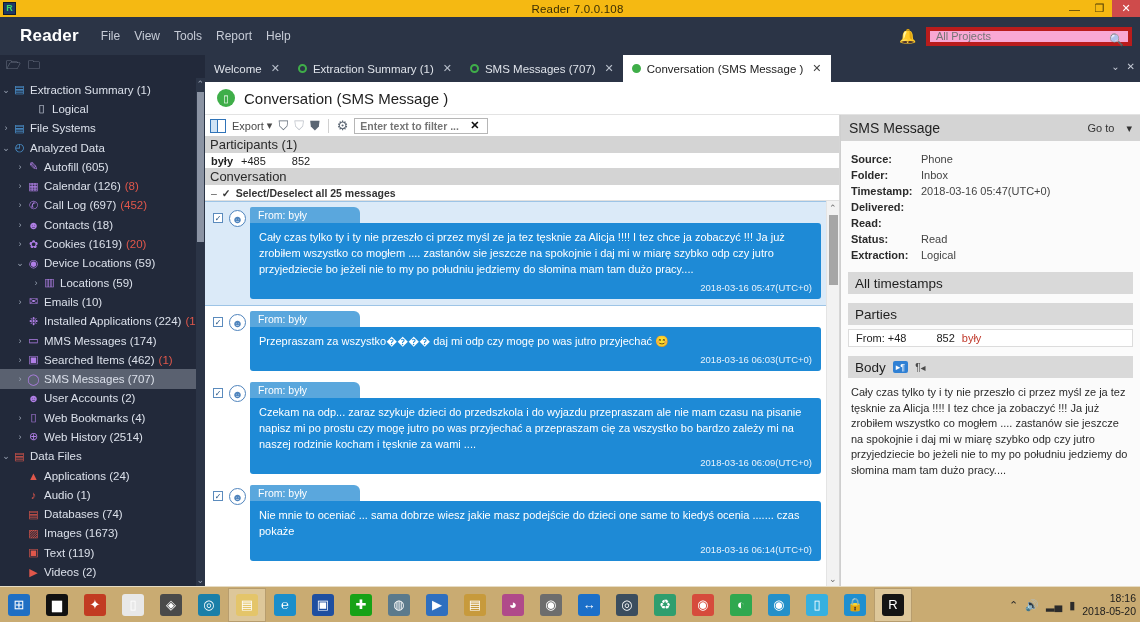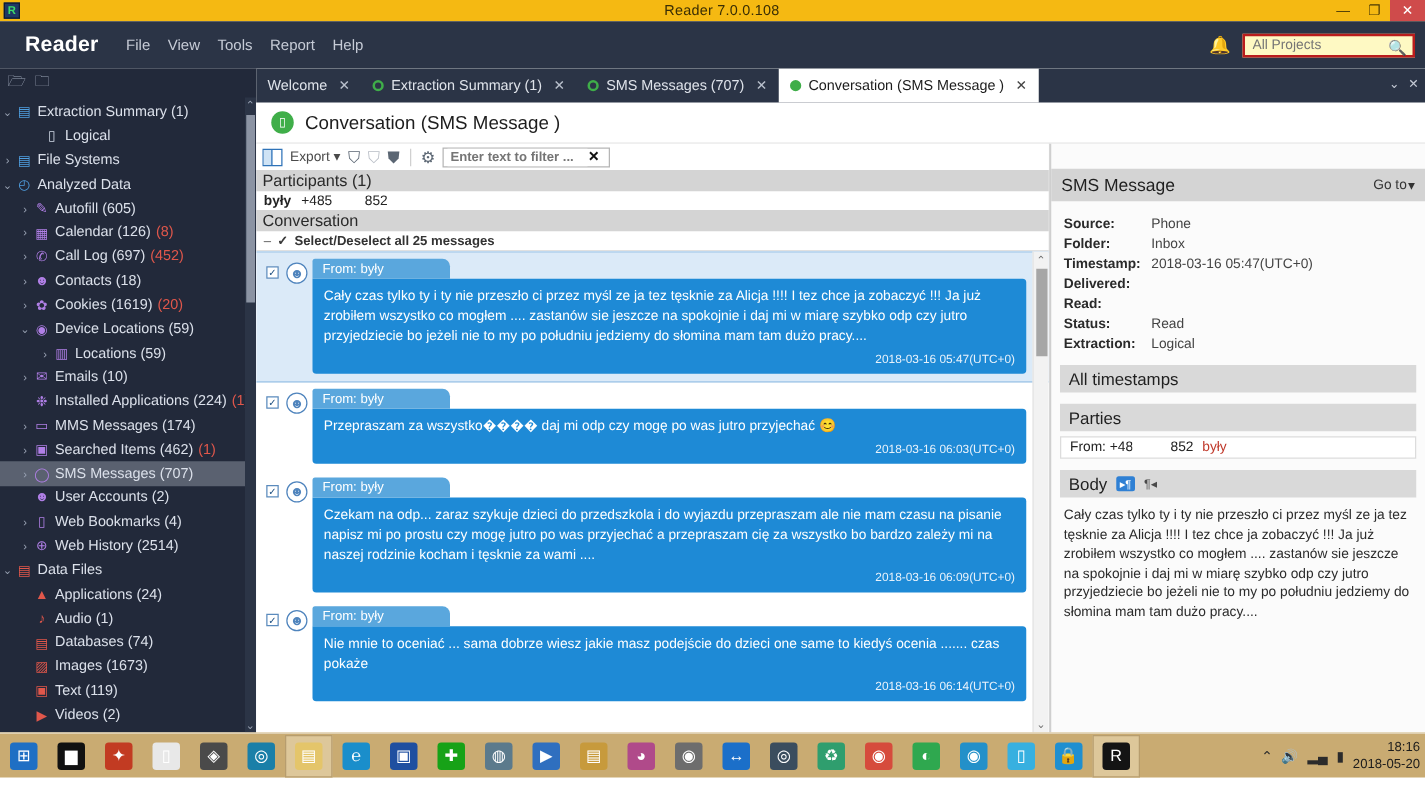--- a/index.html
+++ b/index.html
@@ -37,21 +37,21 @@
   .menubar {
     height:38px; background:#2b3446; display:flex; align-items:center;
     padding-left:20px; position:relative;
   }
   .brand { color:#fff; font-size:17px; font-weight:bold; margin-right:22px; letter-spacing:.2px; }
   .menu-items { display:flex; gap:14px; }
   .menu-items span { color:#c6cbd6; font-size:12px; cursor:default; }
   .menubar-right { position:absolute; right:8px; top:0; height:38px; display:flex; align-items:center; gap:10px; }
   .bell { width:16px; height:16px; color:#c6cbd6; display:flex; align-items:center; justify-content:center; font-size:14px; }
   .searchbox {
-    width:138px; height:19px; background:#fef9c3; border:2px solid #b91c1c;
+    width:206px; height:19px; background:#f9a8d4; border:4px solid #b91c1c;
     display:flex; align-items:center; padding:0 4px; position:relative;
   }
   .searchbox input {
     border:0; outline:0; width:150px; font-size:11px; color:#666;
     font-family:"Liberation Sans", sans-serif; background:transparent;
   }
   .searchbox .mag { position:absolute; right:4px; top:2px; font-size:12px; color:#222; }
 
   
   .body-row { display:flex; height:531px; }
@@ -169,24 +169,24 @@
   }
   .bubble-time { text-align:right; font-size:9.5px; color:#e8f2fb; padding-top:3px; }
 
   
   .right {
     width:300px; flex:0 0 300px; background:#fbfbfb; display:flex; flex-direction:column;
     border-left:1px solid #cfcfcf;
   }
   .r-head {
     height:26px; background:#d4d4d4; display:flex; align-items:center;
-    justify-content:space-between; padding:0 8px;margin-top:20px;
+    justify-content:space-between; padding:0 8px;
   }
   .r-title { font-size:14px; color:#1f1f1f; }
-  .r-goto { font-size:11px; color:#333; display:flex; align-items:center; gap:1px; }
+  .r-goto { font-size:11px; color:#333; display:flex; align-items:center; gap:12px; }
   .r-fields { padding:10px 0 0 10px; }
   .fr { display:flex; font-size:11px; line-height:16px; }
   .fr .k { width:70px; font-weight:bold; color:#2a2a2a; }
   .fr .v { color:#444; }
   .r-sub { font-size:11px; font-weight:bold; color:#2a2a2a; padding:14px 0 0 10px; }
   .r-band {
     margin:9px 7px 0 7px; background:#d9d9d9; height:22px; display:flex; align-items:center;
     gap:7px; padding-left:7px; font-size:13.5px; color:#1f1f1f;
   }
   .party-box {

